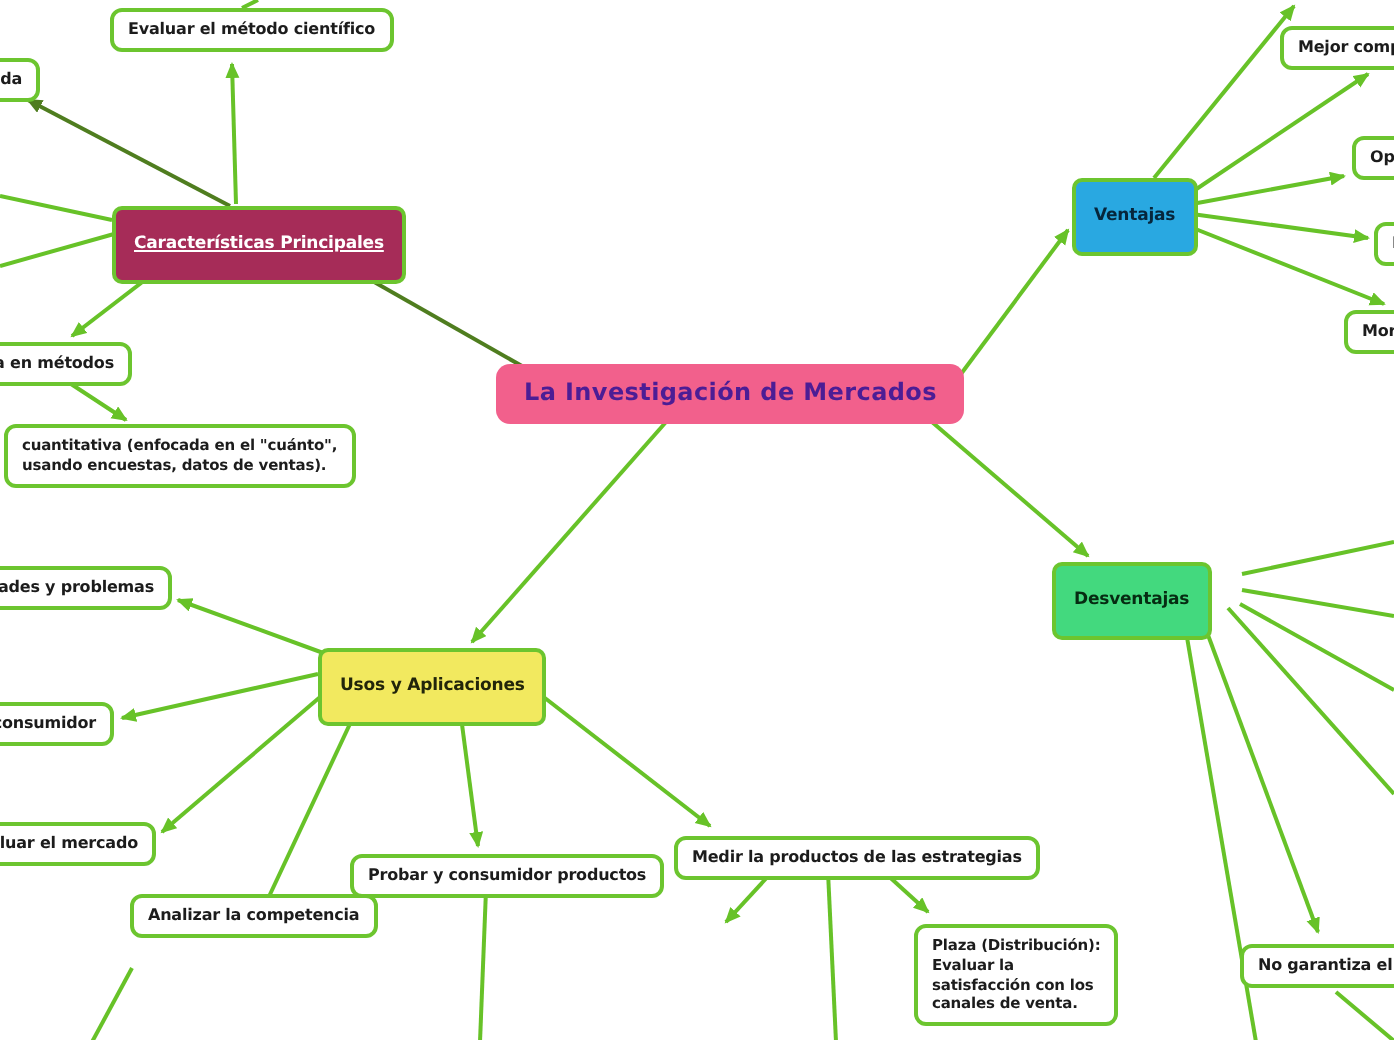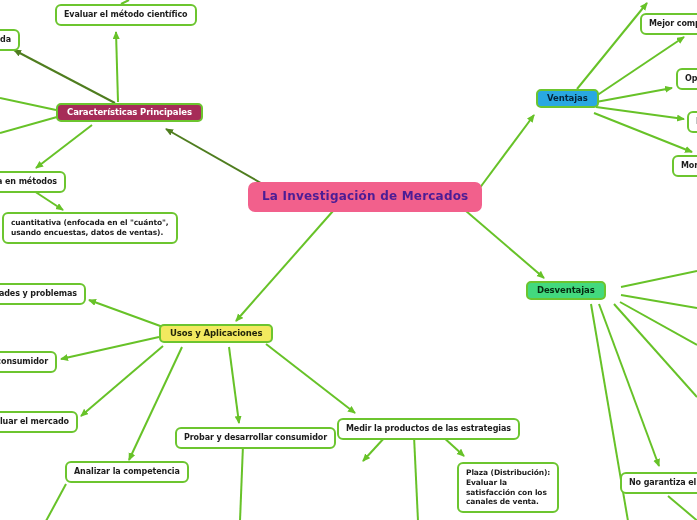--- a/index.html
+++ b/index.html
@@ -13,21 +13,21 @@
   .node{
     position:absolute;box-sizing:border-box;
     background:#ffffff;border:2px solid var(--node-border);
     border-radius:6px;color:#1c1c1c;font-weight:bold;
     font-size:8px;line-height:1.3;padding:4px 7px;
     white-space:nowrap;text-align:center;letter-spacing:-0.1px;
   }
   .node.multiline{white-space:pre-line;text-align:left;font-size:7.5px;}
   .node.cut-left{text-align:right;}
   .node.cut-right{text-align:left;}
-  .topic{font-size:8.5px;padding:2px 9px;border-radius:5px;color:#101820;}
+  .topic{font-size:8.5px;padding:12px 9px;border-radius:5px;color:#101820;}
   .topic.caracteristicas{background:var(--caracteristicas-bg);color:#ffffff;}
   .topic.ventajas{background:var(--ventajas-bg);color:#06263c;}
   .topic.desventajas{background:var(--desventajas-bg);color:#062c12;}
   .topic.usos{background:var(--usos-bg);color:#22250a;}
   .center-node{
     background:var(--center-bg);border:none;color:#4c1d95;
     font-size:12px;padding:7px 14px;border-radius:7px;letter-spacing:0.2px;
   }
 </style>
 </head>
@@ -75,41 +75,41 @@
     <line x1="266" y1="344" x2="355" y2="413" marker-end="url(#ah)"></line>
     <line x1="66" y1="484" x2="46" y2="521"></line>
     <line x1="243" y1="445" x2="240" y2="521"></line>
     <line x1="414" y1="436" x2="418" y2="521"></line>
     <line x1="386" y1="436" x2="363" y2="461" marker-end="url(#ah)"></line>
     <line x1="442" y1="436" x2="464" y2="456" marker-end="url(#ah)"></line>
   </svg>
 
   <div class="node center-node" style="left:248px;top:182px;">La Investigación de Mercados</div>
 
-  <div class="node topic caracteristicas" style="left:56px;top:103px;">Características Principales</div>
+  <div class="node topic caracteristicas" style="left:56px;top:103px;text-decoration:underline;">Características Principales</div>
   <div class="node" style="left:55px;top:4px;">Evaluar el método científico</div>
   <div class="node cut-left" style="left:-20px;top:29px;width:40px;">da</div>
   <div class="node cut-left" style="left:-26px;top:171px;width:92px;">rsa en métodos</div>
   <div class="node multiline" style="left:2px;top:212px;">cuantitativa (enfocada en el "cuánto",
 usando encuestas, datos de ventas).</div>
 
   <div class="node topic ventajas" style="left:536px;top:89px;">Ventajas</div>
   <div class="node cut-right" style="left:640px;top:13px;">Mejor compr</div>
   <div class="node cut-right" style="left:676px;top:68px;">Op</div>
   <div class="node cut-right" style="left:687px;top:111px;">I</div>
   <div class="node cut-right" style="left:672px;top:155px;">Mor</div>
 
   <div class="node topic desventajas" style="left:526px;top:281px;">Desventajas</div>
   <div class="node cut-right" style="left:620px;top:472px;">No garantiza el éx</div>
 
   <div class="node topic usos" style="left:159px;top:324px;">Usos y Aplicaciones</div>
   <div class="node cut-left" style="left:-28px;top:283px;width:114px;">idades y problemas</div>
   <div class="node cut-left" style="left:-29px;top:351px;width:86px;">l consumidor</div>
   <div class="node cut-left" style="left:-30px;top:411px;width:108px;">valuar el mercado</div>
-  <div class="node" style="left:65px;top:461px;">Analizar la competencia</div>
-  <div class="node" style="left:175px;top:427px;">Probar y desarrollar consumidor</div>
+  <div class="node" style="left:65px;top:447px;">Analizar la competencia</div>
+  <div class="node" style="left:175px;top:427px;">Probar y consumidor productos</div>
   <div class="node" style="left:337px;top:418px;">Medir la productos de las estrategias</div>
   <div class="node multiline" style="left:457px;top:462px;">Plaza (Distribución):
 Evaluar la
 satisfacción con los
 canales de venta.</div>
 
 </div>
 
 </body></html>

